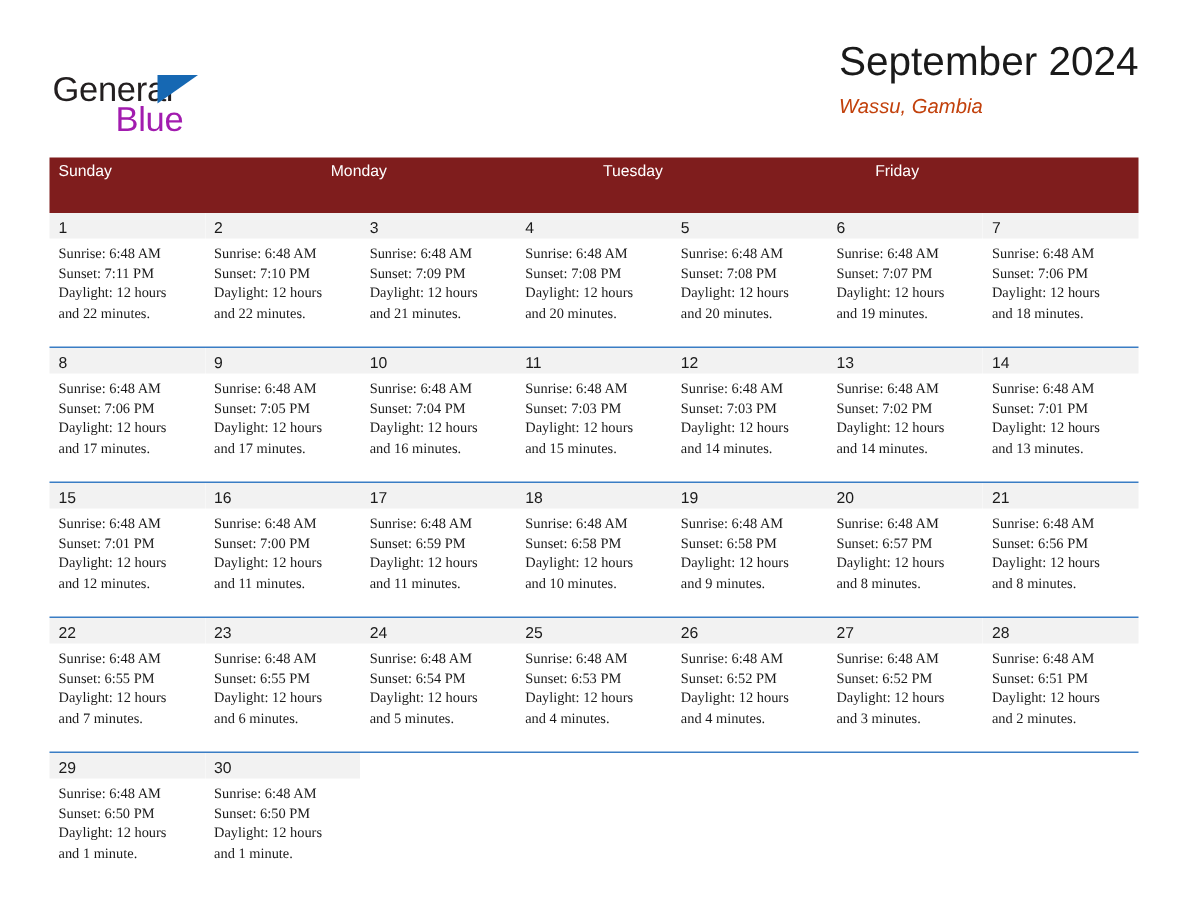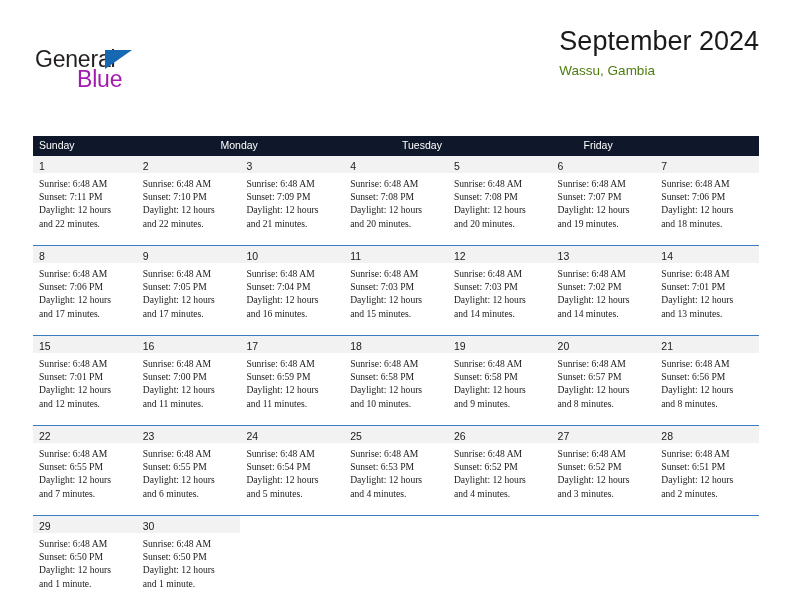--- a/index.html
+++ b/index.html
@@ -74,37 +74,37 @@
   .cal-title {
     font-size: 27px;
     line-height: 34px;
     color: #1a1a1a;
     font-weight: normal;
     white-space: nowrap;
   }
   .cal-subtitle {
     font-size: 13.5px;
     line-height: 20px;
-    color: #4d7c0f;
+    color: #c2410c;
     white-space: nowrap;
     margin-top: 3px;
+    font-style: italic;
   }
 
   
   .calendar {
     position: absolute;
     left: 33px;
     top: 105px;
     width: 726px;
   }
   .dow-row {
     display: flex;
-    background: #0f172a;
-    height: 20px;
-    margin-top: 31px;
+    background: #7f1d1d;
+    height: 37px;
   }
   .dow-cell {
     flex: 1 1 0;
     color: #ffffff;
     font-size: 10.5px;
     line-height: 19px;
     padding-left: 6px;
     box-sizing: border-box;
     white-space: nowrap;
     overflow: hidden;

